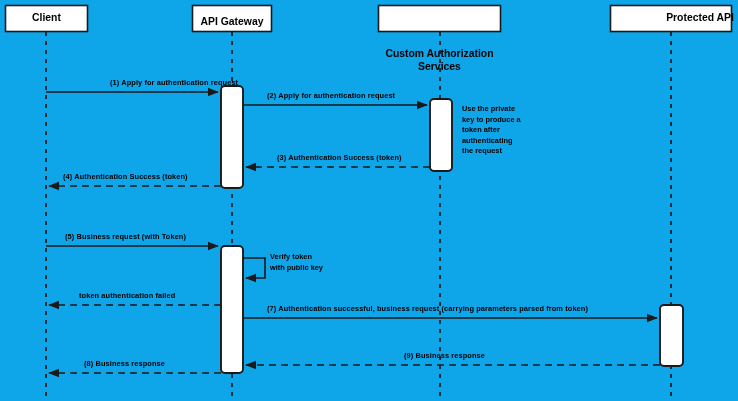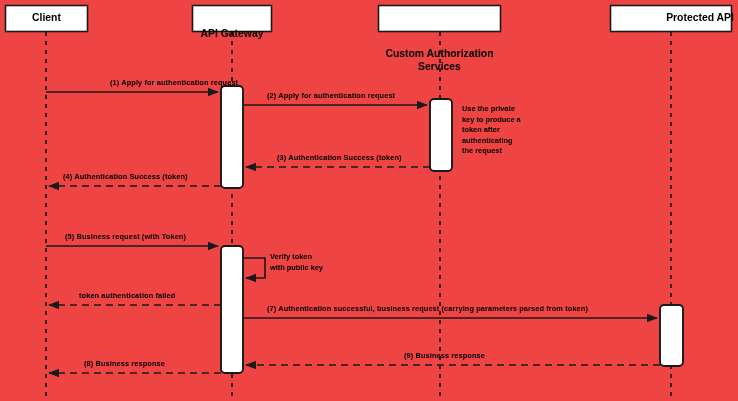--- a/index.html
+++ b/index.html
@@ -1,17 +1,17 @@
 <!DOCTYPE html>
 <html><head>
 <meta charset="utf-8">
 <style>
   html,body{margin:0;padding:0;background:#ffffff;}
   body{font-family:"Liberation Sans",sans-serif;}
-  #canvas{position:relative;width:738px;height:401px;background:#ef4444;overflow:hidden;}
+  #canvas{position:relative;width:738px;height:401px;background:#0ea5e9;overflow:hidden;}
   svg#diagram{position:absolute;left:0;top:0;width:738px;height:401px;}
   .lbl{position:absolute;font-family:"Liberation Sans",sans-serif;font-size:7.4px;font-weight:bold;color:#000;white-space:nowrap;line-height:1.28;letter-spacing:0.1px;}
   .actor-title{position:absolute;font-family:"Liberation Sans",sans-serif;font-size:10.4px;font-weight:bold;color:#000;text-align:center;line-height:1.22;display:flex;align-items:center;justify-content:center;}
   .note{position:absolute;font-family:"Liberation Sans",sans-serif;font-size:7.4px;font-weight:bold;color:#000;line-height:1.42;white-space:pre-line;}
 </style>
 </head>
 <body>
 
 <div id="canvas">
 
@@ -57,21 +57,21 @@
       <line x1="660" y1="365" x2="246" y2="365" marker-end="url(#arrow-l)" stroke-dasharray="7 5"></line>
       <line x1="221" y1="373" x2="49" y2="373" marker-end="url(#arrow-l)" stroke-dasharray="7 5"></line>
     </g>
 
     <g stroke="#1a1a1a" stroke-width="1.6" fill="none">
       <path d="M 243 258 L 265 258 L 265 278 L 246 278" marker-end="url(#arrow-l)"></path>
     </g>
   </svg>
 
   <div class="actor-title" style="left:5px;top:5px;width:83px;height:27px;">Client</div>
-  <div class="actor-title" style="left:192px;top:21px;width:80px;height:27px;">API Gateway</div>
+  <div class="actor-title" style="left:192px;top:9px;width:80px;height:27px;">API Gateway</div>
   <div class="actor-title" style="left:378px;top:4px;width:123px;height:28px;white-space:pre-line;margin-top:43px;">Custom Authorization
 Services</div>
   <div class="actor-title" style="left:639px;top:5px;width:122px;height:27px;">Protected API</div>
 
   <div class="lbl" style="left:64px;top:78px;padding-left:46px;">(1) Apply for authentication request</div>
   <div class="lbl" style="left:267px;top:91px;">(2) Apply for authentication request</div>
   <div class="lbl" style="left:277px;top:153px;text-align:center;">(3) Authentication Success (token)</div>
   <div class="lbl" style="left:63px;top:172px;">(4) Authentication Success (token)</div>
   <div class="lbl" style="left:65px;top:232px;">(5) Business request (with Token)</div>
   <div class="lbl" style="left:79px;top:291px;">token authentication failed</div>

